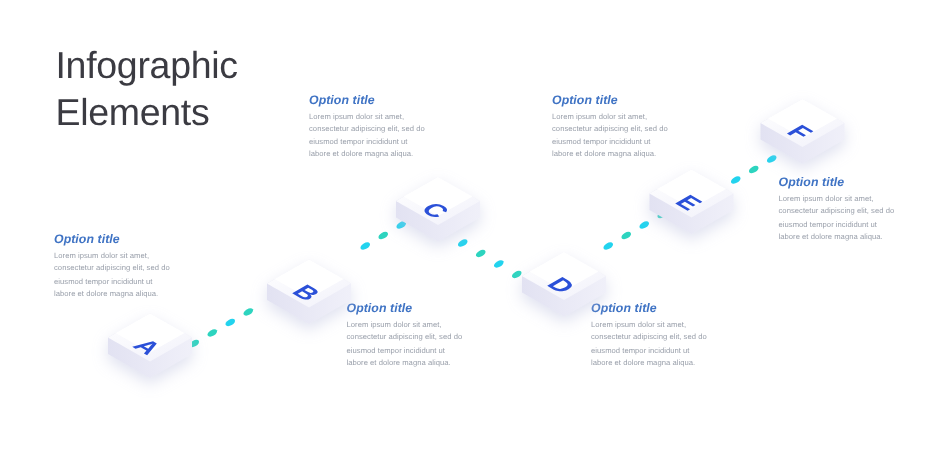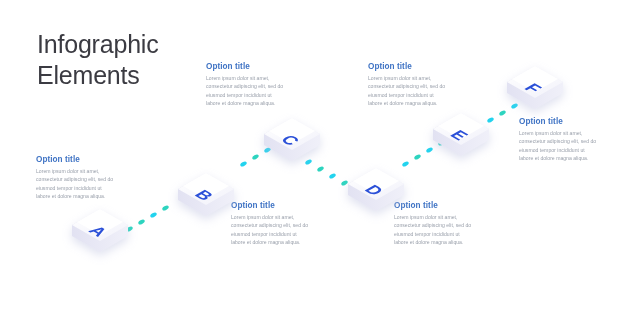--- a/index.html
+++ b/index.html
@@ -14,21 +14,21 @@
   .page-title{
     position:absolute;left:37px;top:29px;width:220px;
     font-size:25px;line-height:1.22;font-weight:300;color:#3b3b42;
     letter-spacing:-0.2px;white-space:pre-line;
   }
 
   
   .textblock{position:absolute;width:78px;}
   .opt-title{
     font-size:8.2px;font-weight:700;color:#3f73c4;
-    letter-spacing:0.05px;margin:0 0 3px 0;line-height:1.1;
+    letter-spacing:0.05px;margin:0 0 3px 0;line-height:1.1;font-style:italic;
   }
   .opt-body{
     font-size:5.1px;line-height:1.62;color:#9aa0ab;font-weight:400;
     letter-spacing:0.02px;margin:0;
   }
 
   
   .tile{position:absolute;width:74px;height:74px;}
   .tile .iso{
     position:absolute;left:0;top:0;width:74px;height:74px;

